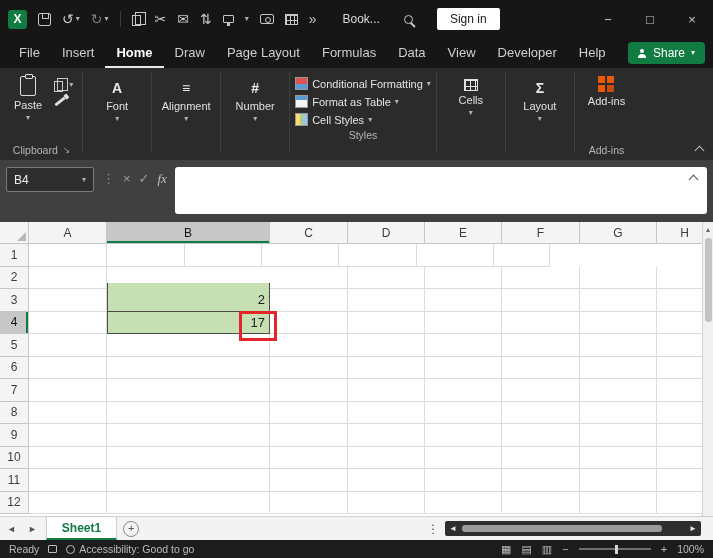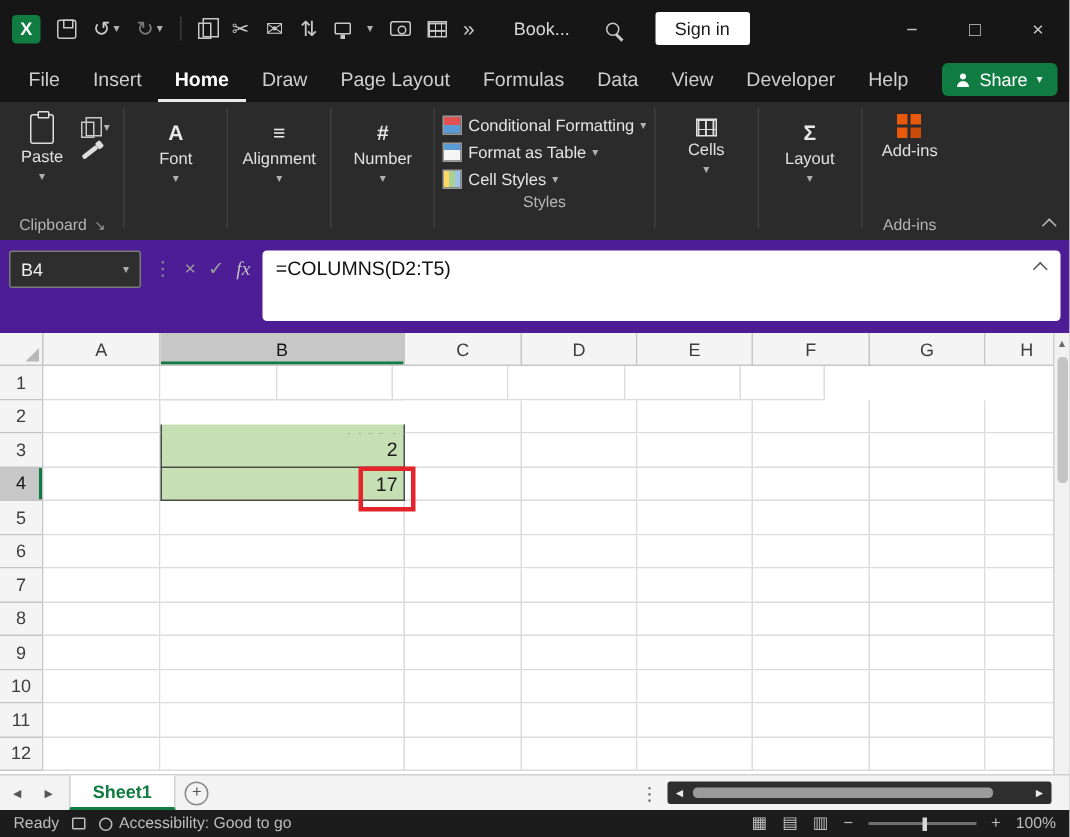--- a/index.html
+++ b/index.html
@@ -60,21 +60,21 @@
   .ico-fat{width:13px;height:13px;border:1px solid #999;background:linear-gradient(180deg,#5b9bd5 35%,#f5f5f5 35%)}
   .ico-cs{width:13px;height:13px;border:1px solid #999;background:linear-gradient(90deg,#ffd966 33%,#a9d08e 33% 66%,#9dc3e6 66%)}
   .ico-addins{width:16px;height:16px;position:relative}
   .ico-addins::before{content:"";position:absolute;width:7px;height:7px;background:#E8590C;box-shadow:9px 0 0 #E8590C,0 9px 0 #E8590C,9px 9px 0 #c94b08}
   .ico-cellsgrid{width:14px;height:12px;border:1.3px solid #e0e0e0;background-image:linear-gradient(to right,#e0e0e0 1px,transparent 1px),linear-gradient(to bottom,#e0e0e0 1px,transparent 1px);background-size:5px 6px}
   .chev-up{width:7px;height:7px;border-left:1.6px solid #bbb;border-top:1.6px solid #bbb;transform:rotate(45deg);display:inline-block}
   .ribbon-collapse{position:absolute;right:10px;bottom:6px}
   .launcher{color:#9a9a9a;font-size:9px}
 
   
-  .formula-row{height:62px;background:#4c1d95;display:flex;align-items:flex-start;padding:7px 6px 0;gap:8px;flex:0 0 auto}
+  .formula-row{height:62px;background:#404040;display:flex;align-items:flex-start;padding:7px 6px 0;gap:8px;flex:0 0 auto}
   .name-box{width:88px;height:25px;background:#2e2e2e;border:1px solid #7a7a7a;border-radius:2px;color:#eee;font-size:12px;display:flex;align-items:center;padding:0 7px;gap:4px}
   .name-box .nb-text{flex:1}
   .fdots{color:#8a8a8a;font-size:13px;margin-top:4px}
   .fbtn{color:#9c9c9c;font-size:13px;margin-top:4px}
   .fx{font-style:italic;font-family:"Liberation Serif",serif;color:#c0c0c0}
   .formula-input{flex:1;height:47px;background:#ffffff;border-radius:3px;color:#111;font-size:13px;padding:4px 9px;position:relative}
   .formula-input .fchev{position:absolute;right:10px;top:9px;border-color:#555}
 
   
   .gridwrap{flex:1;position:relative;background:#fff;overflow:hidden}
@@ -276,21 +276,20 @@
   <div class="formula-row">
     <div class="name-box">
       <span class="nb-text">B4</span>
       <span class="caret">▾</span>
     </div>
     <span class="fdots">⋮</span>
     <span class="fbtn">×</span>
     <span class="fbtn">✓</span>
     <span class="fbtn fx">fx</span>
     <div class="formula-input">
-      <span>=COLUMNS(D2:T5)</span>
       <span class="chev-up fchev"></span>
     </div>
   </div>
 
   <div class="gridwrap">
     <div>
         <div class="grow ghead">
           <div class="gh corner" style="width: 29px;"></div>
           <div class="gh" style="width: 78px;">A</div>
           <div class="gh selcol" style="width: 163px;">B</div>

